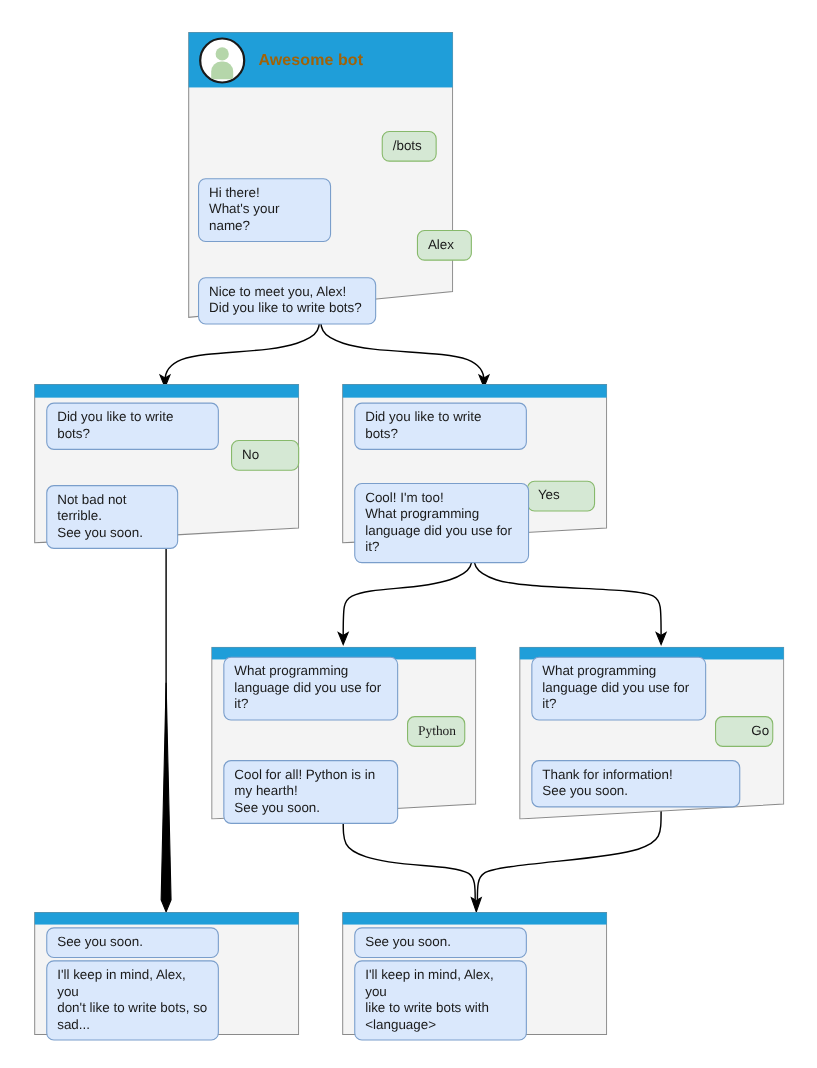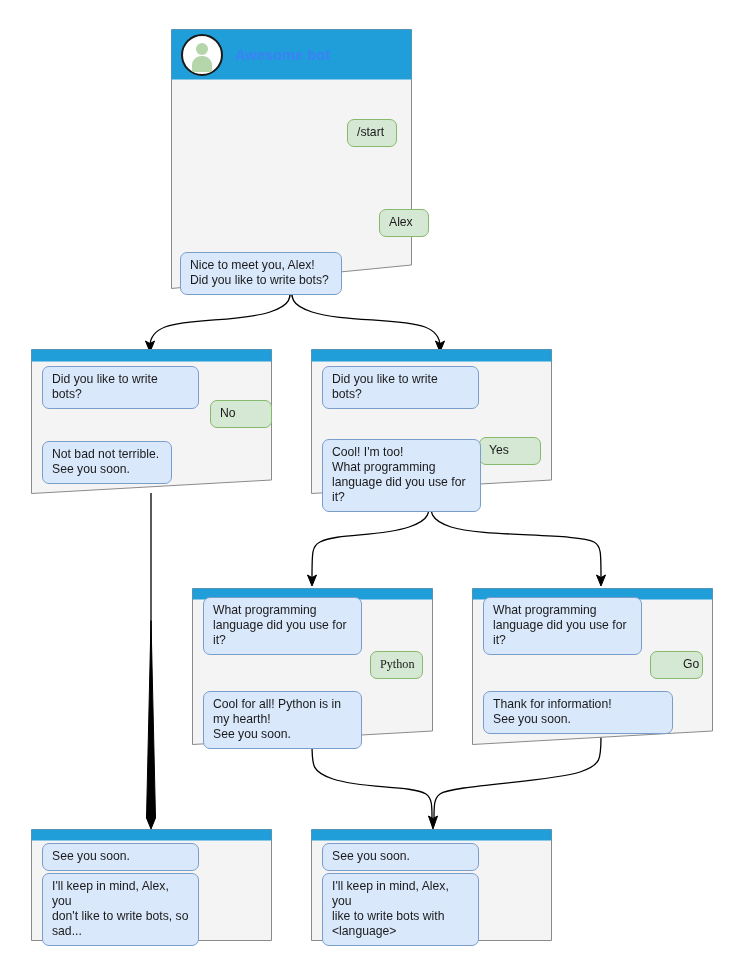--- a/index.html
+++ b/index.html
@@ -66,21 +66,21 @@
     box-sizing: border-box;
   }
   .titlebar {
     position: absolute;
     left: 0;
     top: 0;
     width: 100%;
     box-sizing: border-box;
     display: flex;
     align-items: center;
-    color: #3b82f6;
+    color: #a16207;
     font-weight: bold;
   }
   .chat-area {
     position: absolute;
     left: 0;
     width: 100%;
     box-sizing: border-box;
   }
 
   
@@ -177,38 +177,40 @@
     </svg>
     <div class="node-body">
       <div class="titlebar" style="height:51px;">
         <div class="avatar">
           <div class="head"></div>
           <div class="torso"></div>
         </div>
         <span class="bot-title">Awesome bot</span>
       </div>
       <div class="chat-area" style="top:51px; height:210px;">
-        <div class="bubble user" style="left:176px; top:39px; width:50px;">/start</div>
+        <div class="bubble user" style="left:176px; top:39px; width:50px;">/bots</div>
+        <div class="bubble bot" style="left:9px; top:82px; width:121px;">Hi there!
+What's your name?</div>
         <div class="bubble user" style="left:188px; top:129px; width:50px;margin-left:20px;">Alex</div>
         <div class="bubble bot" style="left:9px; top:172px; width:162px;">Nice to meet you, Alex!
 Did you like to write bots?</div>
       </div>
     </div>
   </div>
 
   <div class="node" id="node-answer-no" style="left:31px; top:349px; width:241px; height:145px;">
     <svg class="node-shape" viewBox="0 0 241 145" preserveAspectRatio="none">
       <polygon points="0.5,0.5 240.5,0.5 240.5,131 0.5,144.5" fill="#f4f4f4" stroke="#8a8a8a" stroke-width="1"></polygon>
       <rect x="0.5" y="0.5" width="240" height="12" fill="#1f9ed9" stroke="none"></rect>
     </svg>
     <div class="node-body">
       <div class="chat-area" style="top:12px; height:133px;">
         <div class="bubble bot" style="left:11px; top:5px; width:157px;">Did you like to write bots?</div>
         <div class="bubble user" style="left:179px; top:39px; width:62px;">No</div>
-        <div class="bubble bot" style="left:11px; top:80px; width:130px;">Not bad not terrible.
+        <div class="bubble bot" style="left:11px; top:80px; width:120px;">Not bad not terrible.
 See you soon.</div>
       </div>
     </div>
   </div>
 
   <div class="node" id="node-answer-yes" style="left:311px; top:349px; width:241px; height:145px;">
     <svg class="node-shape" viewBox="0 0 241 145" preserveAspectRatio="none">
       <polygon points="0.5,0.5 240.5,0.5 240.5,131 0.5,144.5" fill="#f4f4f4" stroke="#8a8a8a" stroke-width="1"></polygon>
       <rect x="0.5" y="0.5" width="240" height="12" fill="#1f9ed9" stroke="none"></rect>
     </svg>

